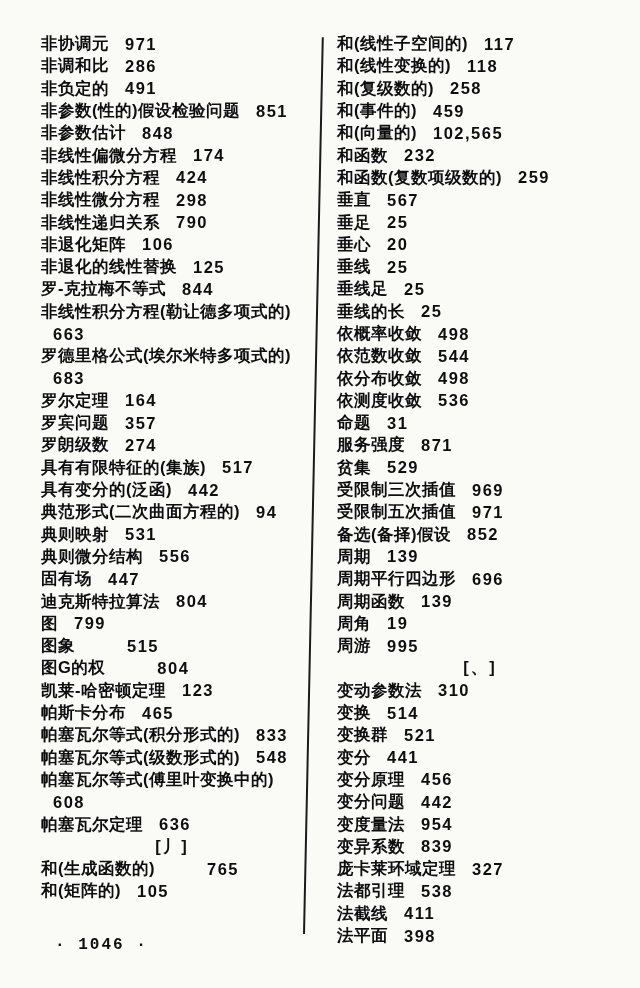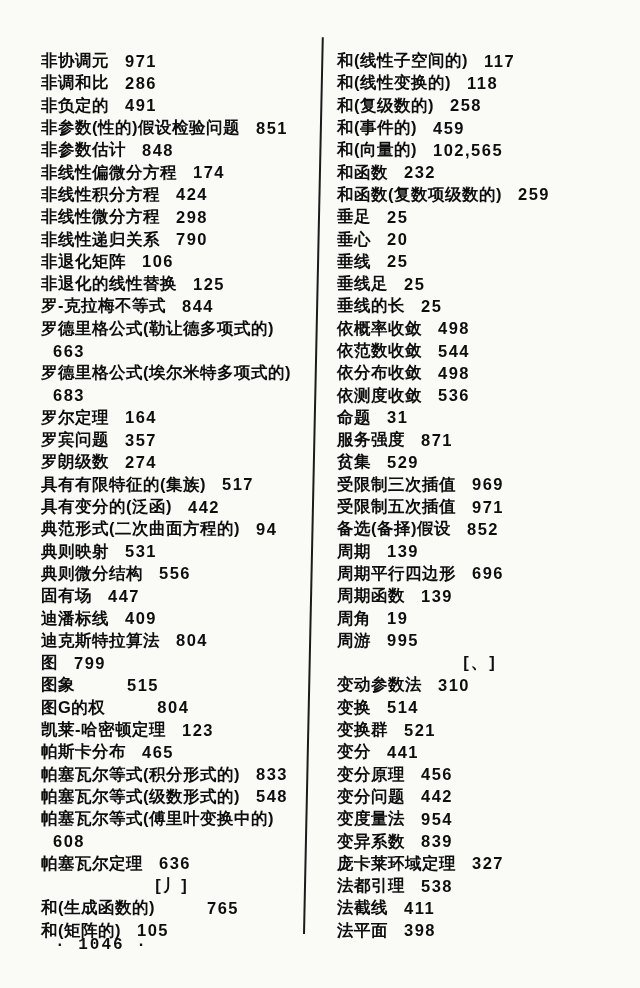--- a/index.html
+++ b/index.html
@@ -1,21 +1,21 @@
 <!DOCTYPE html>
 <html><head>
 <meta charset="utf-8">
 <style>
   html,body{margin:0;padding:0;}
   body{
     width:640px;height:988px;position:relative;overflow:hidden;
     background:#fafaf7;color:#0e0e0e;
     font-family:"Liberation Sans","DejaVu Sans",sans-serif;
   }
-  .col{position:absolute;top:33px;display:flex;flex-direction:column;margin-top:17px;}
+  .col{position:absolute;top:33px;display:flex;flex-direction:column;}
   #col-left{left:41px;width:262px;}
   #col-right{left:337px;width:286px;}
   .line{
     height:22.3px;display:flex;align-items:center;
     font-weight:700;font-size:16.5px;letter-spacing:.5px;white-space:nowrap;
   }
   .pg{margin-left:16px;letter-spacing:1.5px;}
   .pg.wide{margin-left:52px;}
   .cont .pg{margin-left:12px;}
   .header{justify-content:center;letter-spacing:2px;}
@@ -75,21 +75,21 @@
       </div>
       <div class="line">
         <span class="term">非退化的线性替换</span>
         <span class="pg">125</span>
       </div>
       <div class="line">
         <span class="term">罗-克拉梅不等式</span>
         <span class="pg">844</span>
       </div>
       <div class="line">
-        <span class="term">罗德里格公式(勒让德多项式的)</span>
+        <span class="term">非线性积分方程(勒让德多项式的)</span>
       </div>
       <div class="line cont">
         <span class="pg">663</span>
       </div>
       <div class="line">
         <span class="term">罗德里格公式(埃尔米特多项式的)</span>
       </div>
       <div class="line cont">
         <span class="pg">683</span>
       </div>
@@ -121,24 +121,20 @@
         <span class="term">典则映射</span>
         <span class="pg">531</span>
       </div>
       <div class="line">
         <span class="term">典则微分结构</span>
         <span class="pg">556</span>
       </div>
       <div class="line">
         <span class="term">固有场</span>
         <span class="pg">447</span>
-      </div>
-      <div class="line">
-        <span class="term">迪潘标线</span>
-        <span class="pg">409</span>
       </div>
       <div class="line">
         <span class="term">迪克斯特拉算法</span>
         <span class="pg">804</span>
       </div>
       <div class="line">
         <span class="term">图</span>
         <span class="pg">799</span>
       </div>
       <div class="line">
@@ -207,20 +203,24 @@
         <span class="term">和(向量的)</span>
         <span class="pg">102,565</span>
       </div>
       <div class="line">
         <span class="term">和函数</span>
         <span class="pg">232</span>
       </div>
       <div class="line">
         <span class="term">和函数(复数项级数的)</span>
         <span class="pg">259</span>
+      </div>
+      <div class="line">
+        <span class="term">垂直</span>
+        <span class="pg">567</span>
       </div>
       <div class="line">
         <span class="term">垂足</span>
         <span class="pg">25</span>
       </div>
       <div class="line">
         <span class="term">垂心</span>
         <span class="pg">20</span>
       </div>
       <div class="line">

